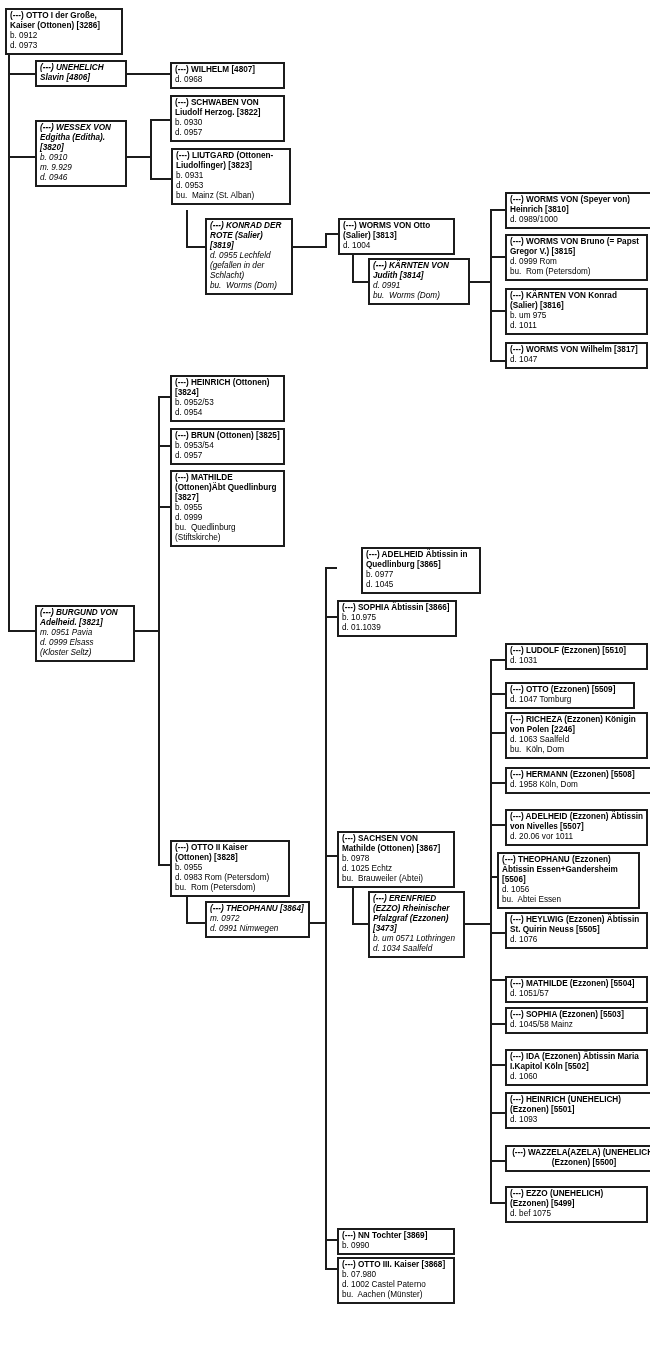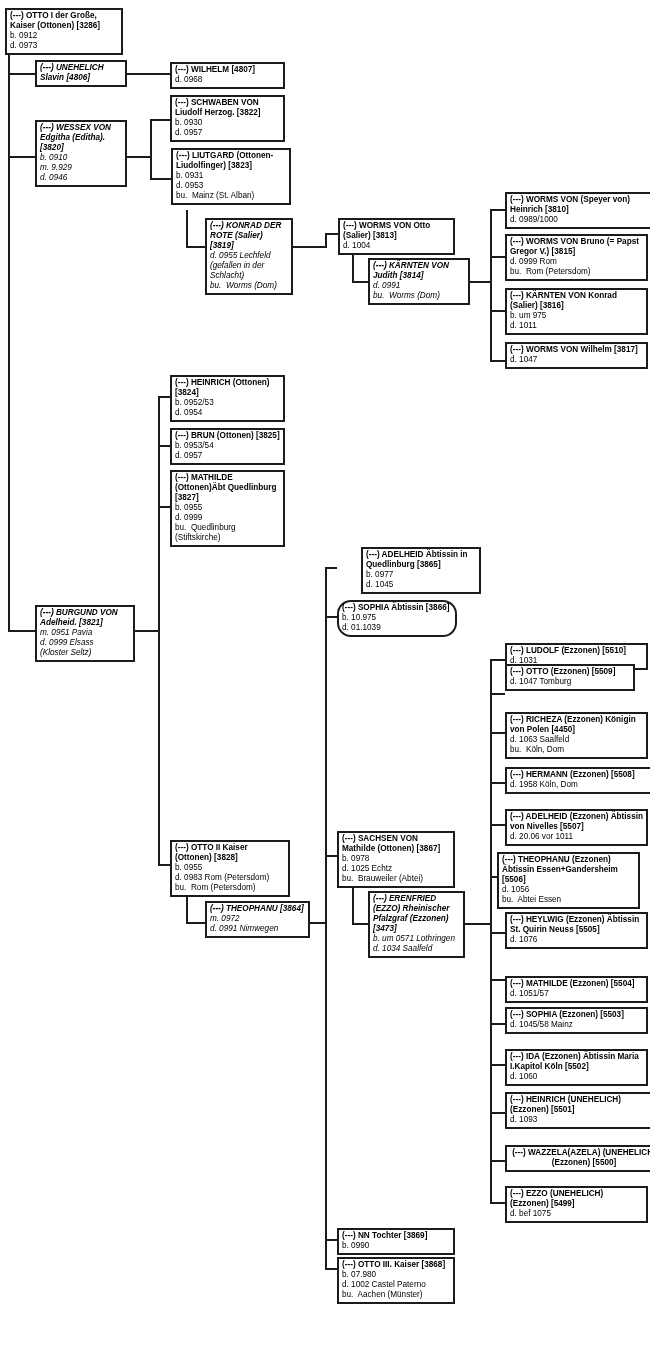--- a/index.html
+++ b/index.html
@@ -164,21 +164,21 @@
       <div class="pname">(---) BURGUND VON Adelheid. [3821]</div>
       <div class="pdetail">m. 0951 Pavia</div>
       <div class="pdetail">d. 0999 Elsass</div>
       <div class="pdetail">(Kloster Seltz)</div>
     </div>
     <div class="pbox" style="left: 337px; top: 547px; width: 120px; margin-left: 24px;">
       <div class="pname">(---) ADELHEID Äbtissin in Quedlinburg [3865]</div>
       <div class="pdetail">b. 0977</div>
       <div class="pdetail">d. 1045</div>
     </div>
-    <div class="pbox" style="left: 337px; top: 600px; width: 120px; border-radius: 14px;">
+    <div class="pbox" style="left: 337px; top: 600px; width: 120px;">
       <div class="pname">(---) SOPHIA Äbtissin [3866]</div>
       <div class="pdetail">b. 10.975</div>
       <div class="pdetail">d. 01.1039</div>
     </div>
     <div class="pbox" style="left: 170px; top: 840px; width: 120px;">
       <div class="pname">(---) OTTO II Kaiser (Ottonen) [3828]</div>
       <div class="pdetail">b. 0955</div>
       <div class="pdetail">d. 0983 Rom (Petersdom)</div>
       <div class="pdetail">bu.  Rom (Petersdom)</div>
     </div>
@@ -195,26 +195,26 @@
     </div>
     <div class="pbox italic" style="left: 368px; top: 891px; width: 97px;">
       <div class="pname">(---) ERENFRIED (EZZO) Rheinischer Pfalzgraf (Ezzonen) [3473]</div>
       <div class="pdetail">b. um 0571 Lothringen</div>
       <div class="pdetail">d. 1034 Saalfeld</div>
     </div>
     <div class="pbox" style="left: 505px; top: 643px; width: 143px;">
       <div class="pname">(---) LUDOLF (Ezzonen) [5510]</div>
       <div class="pdetail">d. 1031</div>
     </div>
-    <div class="pbox" style="left: 505px; top: 664px; width: 130px;">
+    <div class="pbox" style="left: 505px; top: 682px; width: 130px;">
       <div class="pname">(---) OTTO (Ezzonen) [5509]</div>
       <div class="pdetail">d. 1047 Tomburg</div>
     </div>
     <div class="pbox" style="left: 505px; top: 712px; width: 143px;">
-      <div class="pname">(---) RICHEZA (Ezzonen) Königin von Polen [4450]</div>
+      <div class="pname">(---) RICHEZA (Ezzonen) Königin von Polen [2246]</div>
       <div class="pdetail">d. 1063 Saalfeld</div>
       <div class="pdetail">bu.  Köln, Dom</div>
     </div>
     <div class="pbox" style="left: 505px; top: 767px; width: 156px;">
       <div class="pname">(---) HERMANN (Ezzonen) [5508]</div>
       <div class="pdetail">d. 1958 Köln, Dom</div>
     </div>
     <div class="pbox" style="left: 505px; top: 809px; width: 143px;">
       <div class="pname">(---) ADELHEID (Ezzonen) Äbtissin von Nivelles [5507]</div>
       <div class="pdetail">d. 20.06 vor 1011</div>

